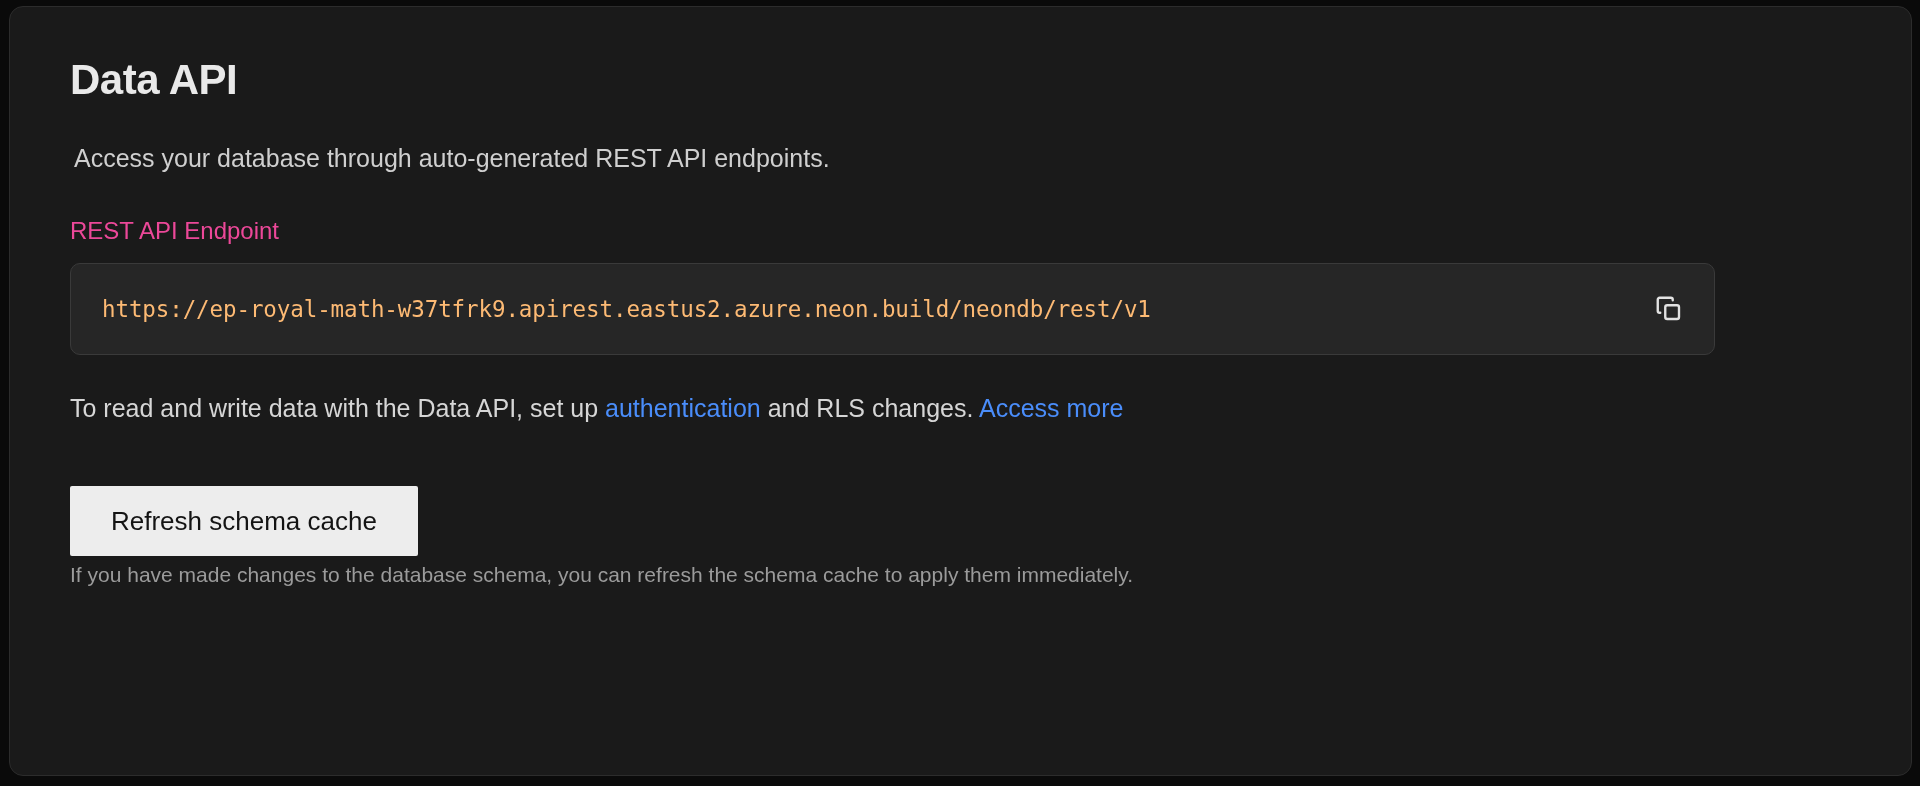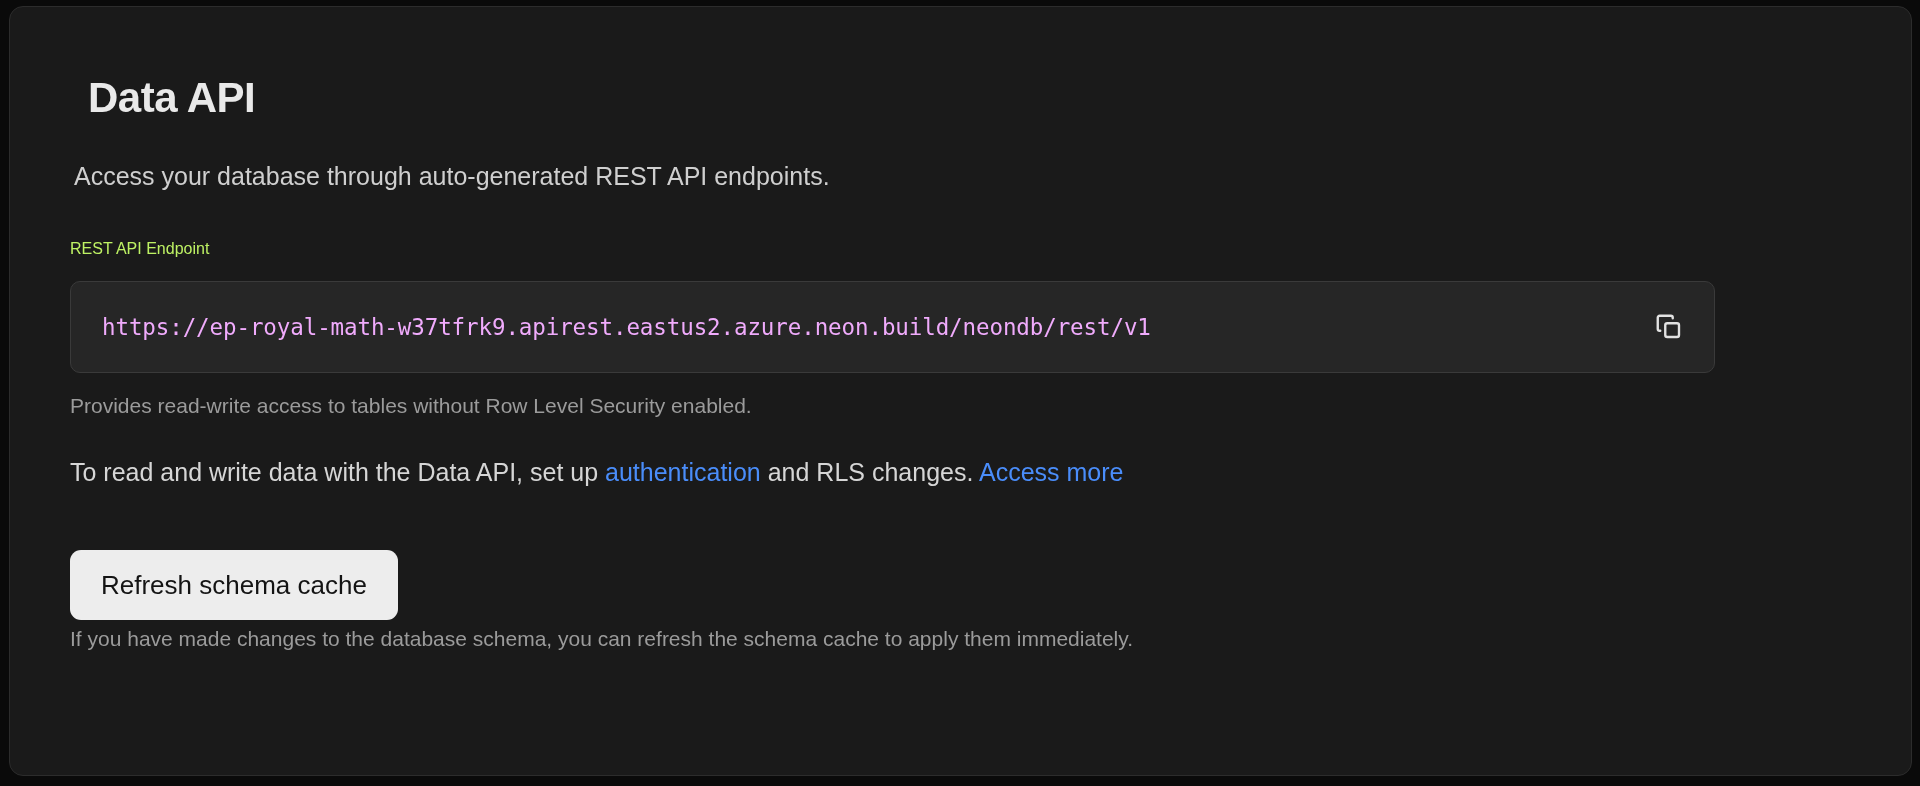--- a/index.html
+++ b/index.html
@@ -34,44 +34,44 @@
     border: 1px solid #2c2c2c;
     border-radius: 14px;
   }
 
   .card-inner {
     padding: 48px 60px 0 60px;
   }
 
   
   .title {
-    margin: 18px;
+    margin: 0;
     font-size: 42px;
     line-height: 50px;
     font-weight: bold;
     letter-spacing: -0.5px;
     color: #e9e9e9;
   }
 
   .subtitle {
     margin: 38px 0 0 4px;
     font-size: 25px;
     line-height: 30px;
     color: #cfcfcf;
   }
 
   
   .field-block {
     margin-top: 44px;
   }
 
   .field-label {
-    font-size: 16px;
+    font-size: 24px;
     line-height: 28px;
-    color: #bef264;
+    color: #ec4899;
   }
 
   .input-row {
     position: relative;
     box-sizing: border-box;
     margin-top: 18px;
     width: 1645px;
     height: 92px;
     background: #262626;
     border: 1px solid #3a3a3a;
@@ -81,21 +81,21 @@
   }
 
   .input-value {
     flex: 1 1 auto;
     padding-left: 31px;
     padding-right: 20px;
     font-family: "DejaVu Sans Mono", "Liberation Mono", monospace;
     font-size: 22.5px;
     line-height: 28px;
     letter-spacing: -0.1px;
-    color: #f0abfc;
+    color: #fdba74;
     white-space: nowrap;
     overflow: hidden;
   }
 
   .copy-btn {
     flex: 0 0 auto;
     width: 70px;
     height: 70px;
     margin-right: 10px;
     display: flex;
@@ -127,29 +127,29 @@
     color: #4a8dfa;
     text-decoration: none;
     cursor: pointer;
     margin-top: 32px;
   }
 
   
   .refresh-btn {
     display: inline-block;
     margin-top: 38px;
-    padding: 0 31px;
+    padding: 0 41px;
     height: 70px;
     line-height: 70px;
     background: #ededed;
     color: #141414;
     font-size: 26px;
     font-family: "Liberation Sans", sans-serif;
     border: none;
-    border-radius: 11px;
+    border-radius: 2px;
     cursor: pointer;
   }
 
   .footnote {
     margin-top: 6px;
     font-size: 21px;
     line-height: 26px;
     color: #9b9b9b;
   }
 </style>
@@ -175,21 +175,20 @@
           <button class="copy-btn">
             <span>
               <svg width="30" height="30" viewBox="0 0 24 24" fill="none" stroke="#e2e2e2" stroke-width="1.9" stroke-linecap="round" stroke-linejoin="round">
                 <rect x="9" y="9" width="11" height="11" rx="1.6"></rect>
                 <path d="M5 15H4.5A1.5 1.5 0 0 1 3 13.5v-9A1.5 1.5 0 0 1 4.5 3h9A1.5 1.5 0 0 1 15 4.5V5"></path>
               </svg>
             </span>
           </button>
         </div>
 
-        <div class="help-text">Provides read-write access to tables without Row Level Security enabled.</div>
       </div>
 
       <p class="rls-paragraph"><span>To read and write data with the Data API, set up </span><span class="link">authentication</span><span> and RLS changes. </span><span class="link">Access more</span></p>
 
       <div>
         <button class="refresh-btn">Refresh schema cache</button>
       </div>
 
       <div class="footnote">If you have made changes to the database schema, you can refresh the schema cache to apply them immediately.</div>
 

